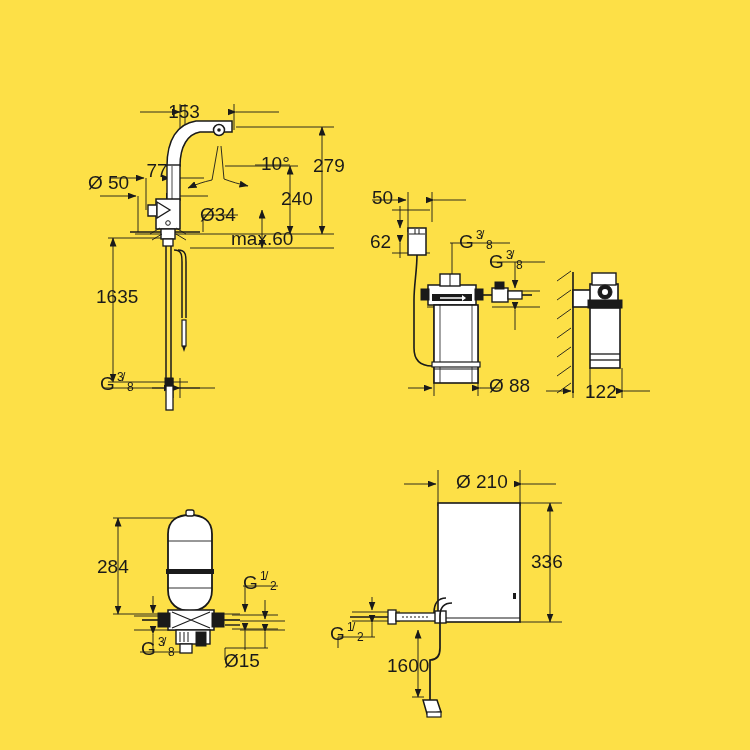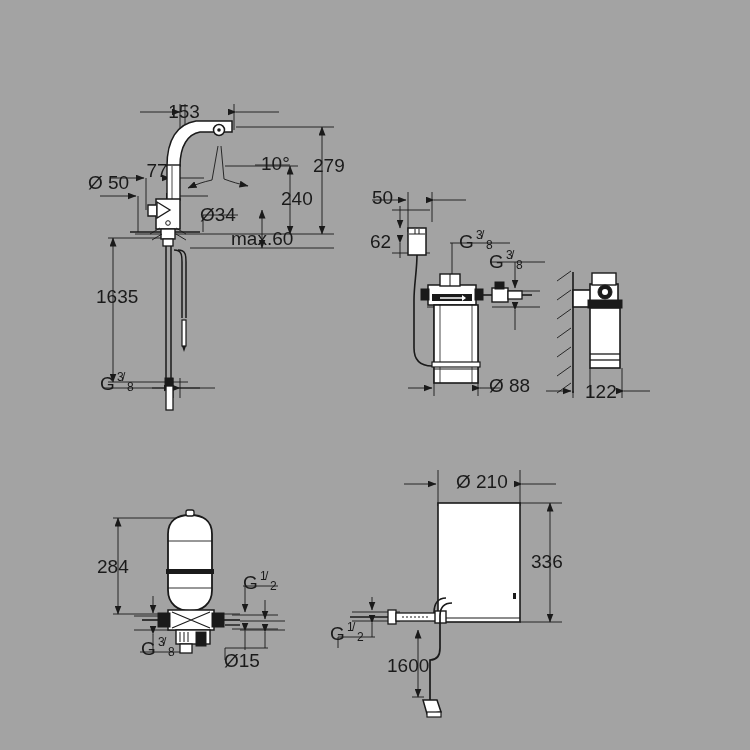--- a/index.html
+++ b/index.html
@@ -1,17 +1,17 @@
 <!DOCTYPE html>
 <html><head>
 <meta charset="utf-8">
 <style>
   html,body{margin:0;padding:0;background:#ffffff;}
   body{width:750px;height:750px;font-family:"Liberation Sans",sans-serif;color:#000;}
-  #stage{position:relative;width:750px;height:750px;overflow:hidden;background:#a3a3a3;}
+  #stage{position:relative;width:750px;height:750px;overflow:hidden;background:#fde047;}
   svg{display:block;}
   .dimtext{font-family:"Liberation Sans",sans-serif;font-size:19px;fill:#1a1a1a;}
   .dimtext-sm{font-family:"Liberation Sans",sans-serif;font-size:12px;fill:#1a1a1a;}
 </style>
 </head>
 <body>
 
 <div id="stage">
 <svg width="750" height="750" viewBox="0 0 750 750" xmlns="http://www.w3.org/2000/svg">
   <defs>

